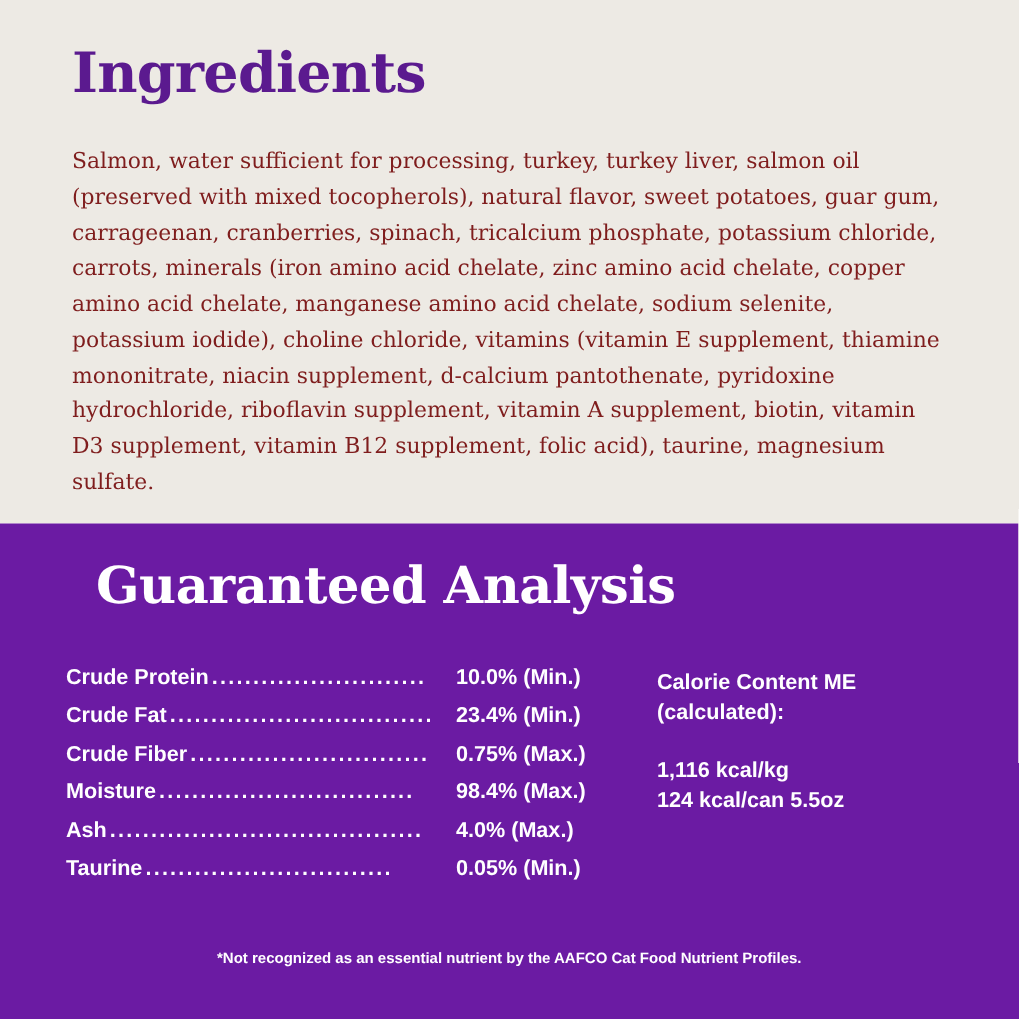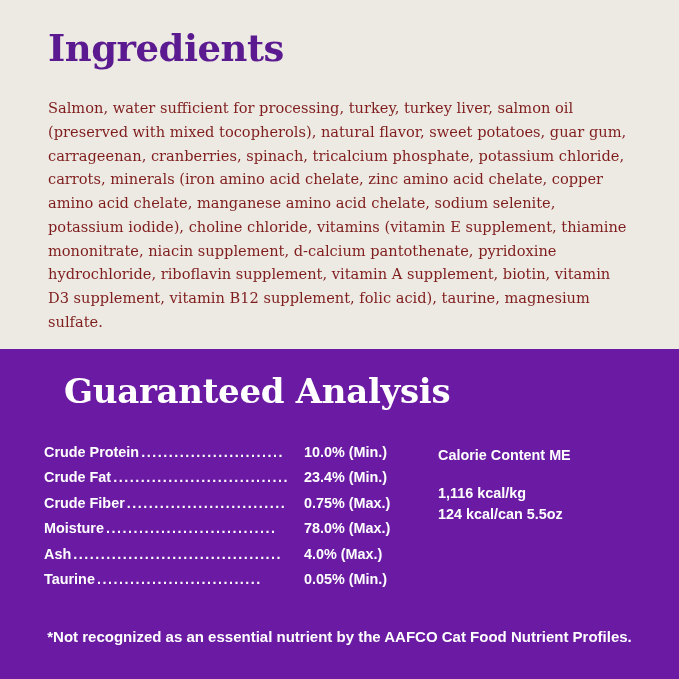--- a/index.html
+++ b/index.html
@@ -90,21 +90,21 @@
     line-height: 1.42;
   }
   .ga-right .calorie-head { margin-bottom: 18px; }
   .ga-right .calorie-line { white-space: nowrap; }
   .footnote {
     position: absolute;
     left: 0;
     right: 0;
     bottom: 34px;
     text-align: center;
-    font-size: 15px;
+    font-size: 10px;
     font-weight: bold;
     color: #ffffff;
   }
 </style>
 </head>
 <body>
 
 <div class="label">
 
   <section class="ingredients-panel">
@@ -133,40 +133,41 @@
 
         <div class="ga-row">
           <span class="ga-nutrient">Crude Fiber</span>
           <span class="ga-dots">.............................</span>
           <span class="ga-value">0.75% (Max.)</span>
         </div>
 
         <div class="ga-row">
           <span class="ga-nutrient">Moisture</span>
           <span class="ga-dots">...............................</span>
-          <span class="ga-value">78.0% (Max.)</span>
+          <span class="ga-value">98.4% (Max.)</span>
         </div>
 
         <div class="ga-row">
           <span class="ga-nutrient">Ash</span>
           <span class="ga-dots">......................................</span>
           <span class="ga-value">4.0% (Max.)</span>
         </div>
 
         <div class="ga-row">
           <span class="ga-nutrient">Taurine</span>
           <span class="ga-dots">..............................</span>
           <span class="ga-value">0.05% (Min.)</span>
         </div>
 
       </div>
 
       <div class="ga-right">
         <div class="calorie-head">
           <div>Calorie Content ME</div>
+          <div>(calculated):</div>
         </div>
         <div class="calorie-line">1,116 kcal/kg</div>
         <div class="calorie-line">124 kcal/can 5.5oz</div>
       </div>
 
     </div>
 
     <div class="footnote">*Not recognized as an essential nutrient by the AAFCO Cat Food Nutrient Profiles.</div>
   </section>
 

